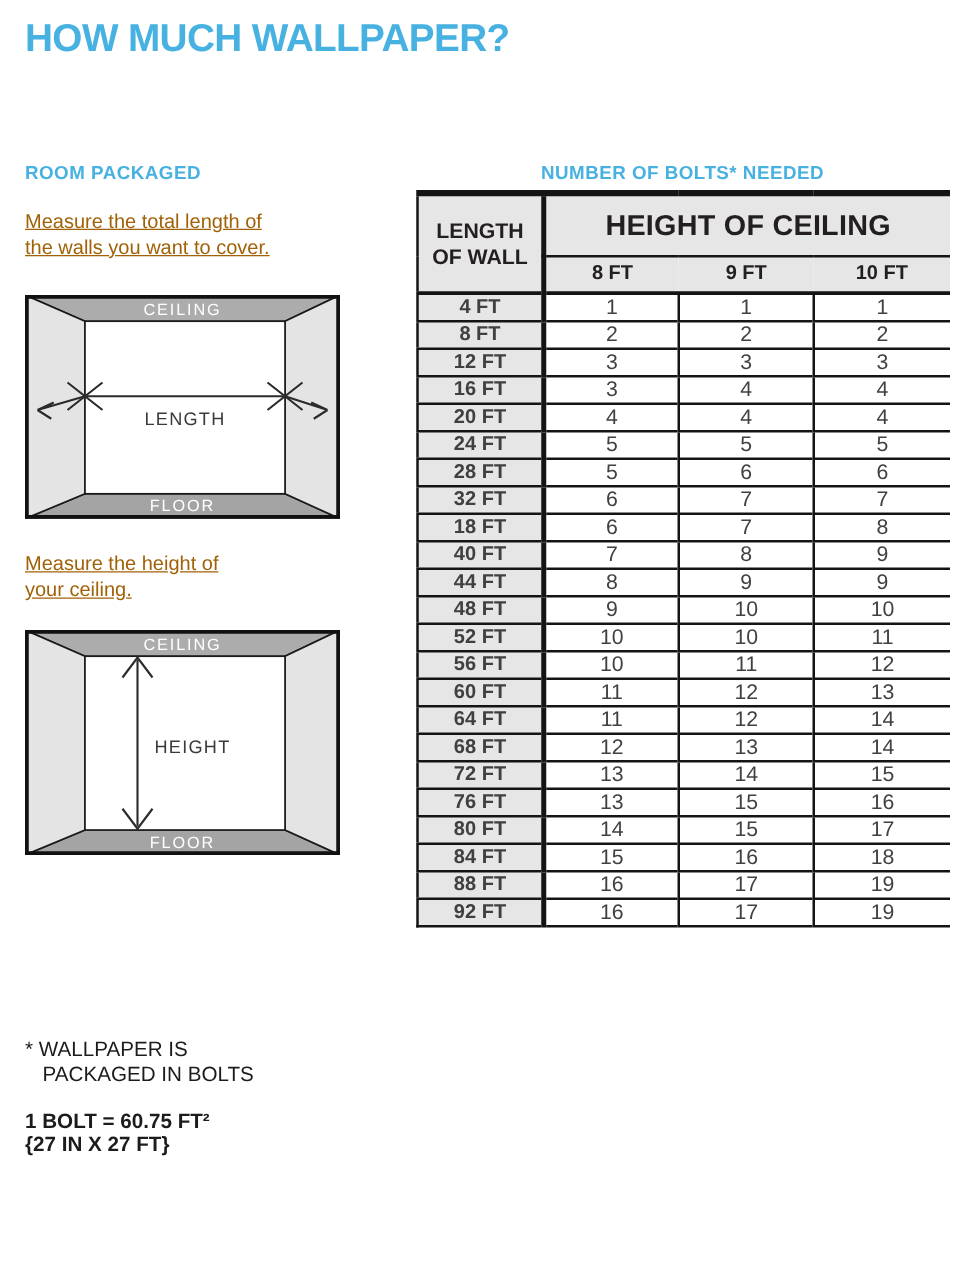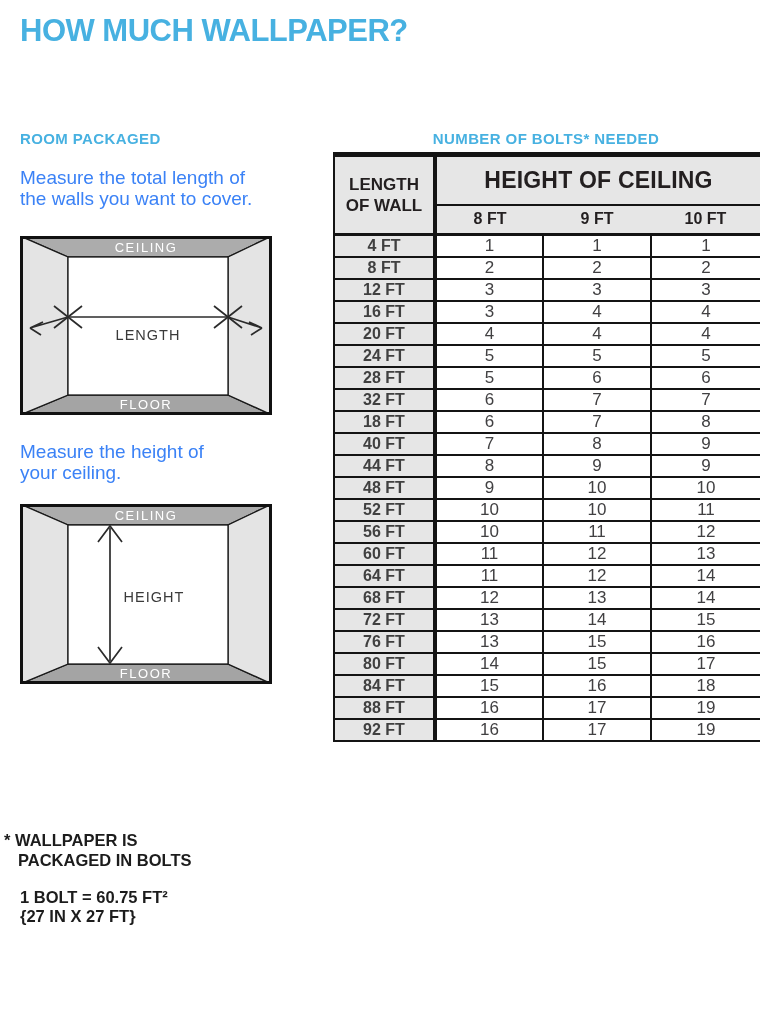--- a/index.html
+++ b/index.html
@@ -16,30 +16,31 @@
     font-size:31px; font-weight:bold; letter-spacing:-0.5px;
     color:#47B1E1;
   }
   .section-heading {
     position:absolute; left:20px; top:130px;
     font-size:15px; font-weight:bold; letter-spacing:0.4px;
     color:#47B1E1;
   }
   .step-text {
     position:absolute; left:20px;
-    font-size:19px; line-height:21px; color:#3b82f6;
+    font-size:16px; line-height:21px; color:#a16207;
     white-space:pre-line;
+    text-decoration:underline;
   }
   #step1 { top:167px; }
   #step2 { top:441px; }
   #step3 { top:712px; }
 
   .footnote {
-    position:absolute; left:4px; top:831px;
-    font-size:16.5px; font-weight:bold; line-height:19.5px; color:#1c1c1c;
+    position:absolute; left:20px; top:831px;
+    font-size:16.5px; font-weight:normal; line-height:19.5px; color:#1c1c1c;
     white-space:pre-line; padding-left:14px; text-indent:-14px;
   }
   .bolt-size {
     position:absolute; left:20px; top:888px;
     font-size:16.5px; font-weight:bold; line-height:19px; color:#1c1c1c;
     white-space:pre-line;
   }
 
   
   .diagram { position:absolute; left:20px; }

